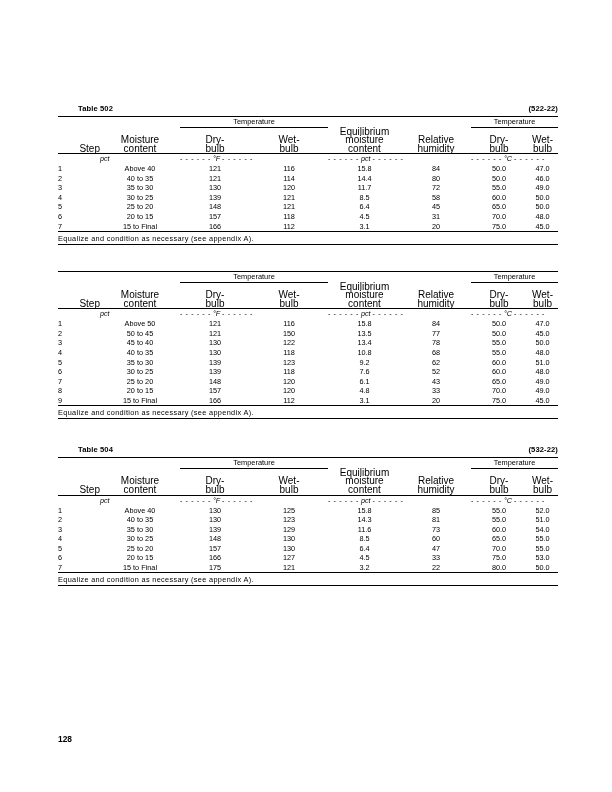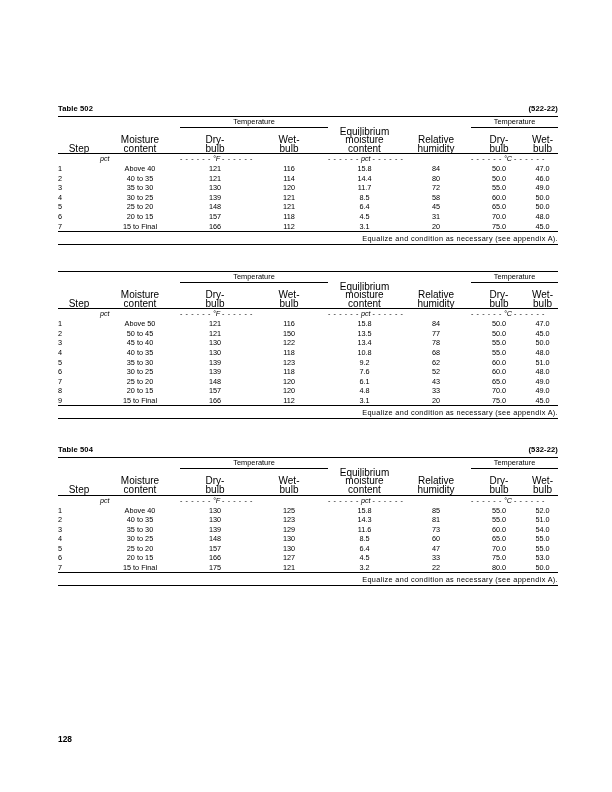--- a/index.html
+++ b/index.html
@@ -40,20 +40,21 @@
     display: flex;
     justify-content: space-between;
     align-items: baseline;
     font-size: 7.6px;
     font-weight: bold;
     letter-spacing: 0.1px;
     margin-bottom: 3px;
   }
   .table-caption-row .tbl-label {
     white-space: pre;
+    margin-left: 20px;
   }
   .table-caption-row .tbl-code {
     white-space: pre;
     margin-left: 20px;
   }
 
   table.data {
     border-collapse: collapse;
     width: 500px;
     table-layout: fixed;
@@ -117,21 +118,21 @@
 
   
   .col-head td {
     text-align: center;
     font-weight: bold;
     font-size: 10px;
     line-height: 8.6px;
     padding-bottom: 2px;
   }
   .col-head td.lbl-step {
-    text-align: center;
+    text-align: right;
     vertical-align: bottom;
   }
 
   
   .unit-row td {
     text-align: left;
     font-size: 7.2px;
     font-style: italic;
     padding-top: 6px;
     padding-bottom: 5px;
@@ -159,21 +160,21 @@
   tr.drow td.mc {
     text-align: center;
   }
   tr.drow.first td {
     padding-top: 1px;
   }
 
   
   tr.note td {
     font-size: 7.3px;
-    text-align: right;
+    text-align: left;
     padding-top: 1.5px;
     padding-bottom: 1.5px;
     letter-spacing: 0.35px;
   }
 
   
   .page-number {
     position: absolute;
     left: 58px;
     top: 734px;

